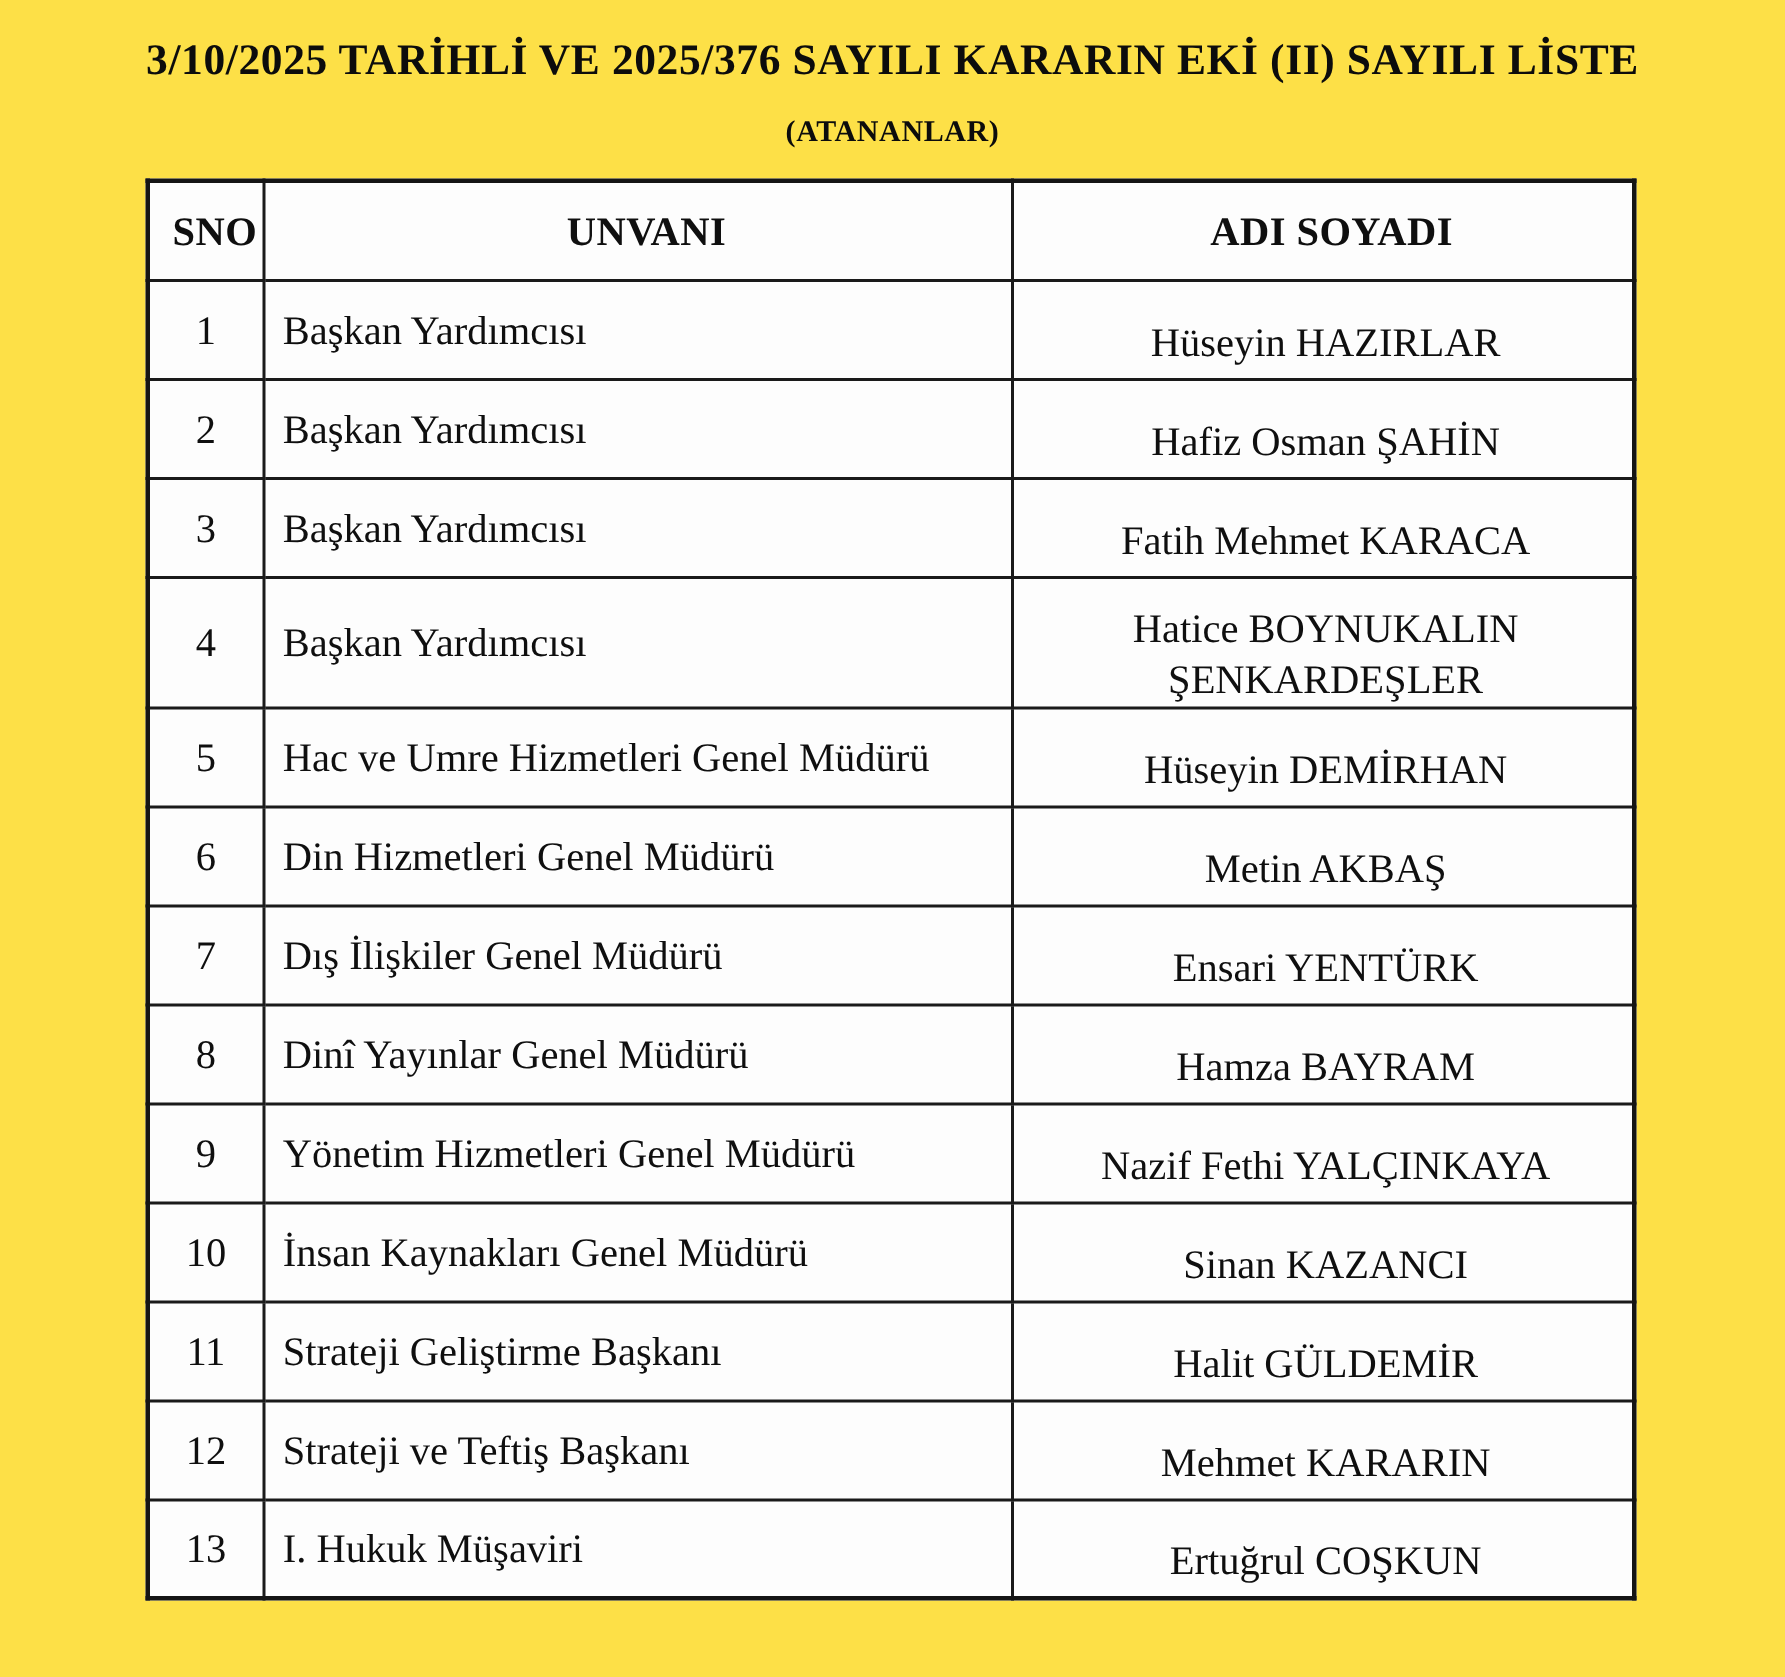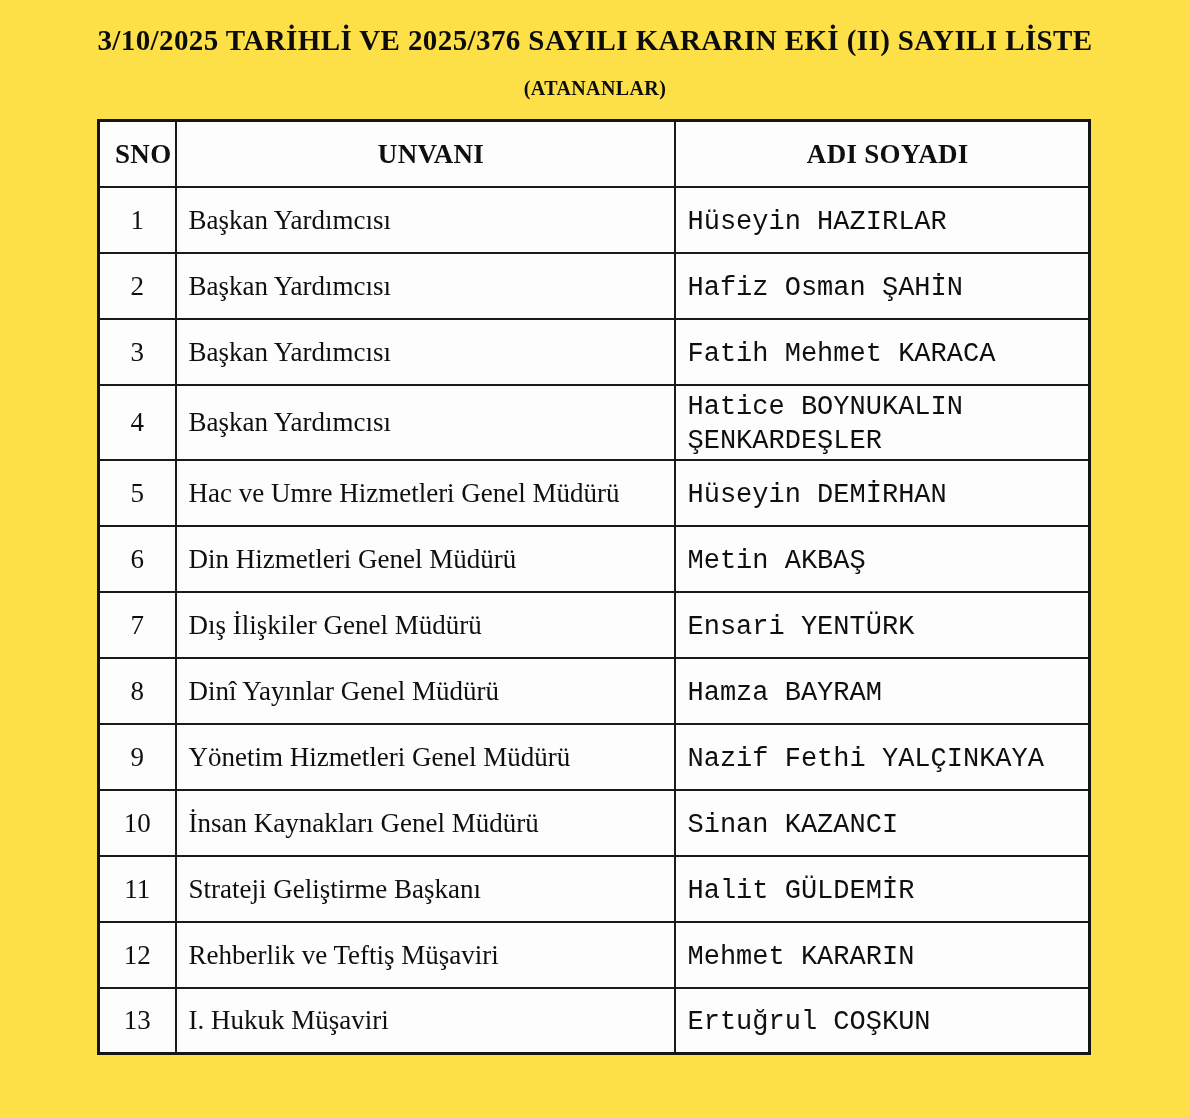--- a/index.html
+++ b/index.html
@@ -70,23 +70,22 @@
   }
   td.cell-sno {
     text-align: center;
     padding: 0 2px;
   }
   td.cell-unvan {
     text-align: left;
     padding: 0 26px 0 12px;
   }
   td.cell-name {
-    text-align: left;
-    padding: 4px 8px 0 12px;
-    font-family: Liberation Mono, monospace;
+    text-align: center;
+    padding: 16px 8px 0 12px;
   }
   
   table.appointments {
     border: 3px solid #151515;
   }
 </style>
 </head>
 <body>
 
 <div class="page">
@@ -158,21 +157,21 @@
         <td class="cell-unvan">İnsan Kaynakları Genel Müdürü</td>
         <td class="cell-name">Sinan KAZANCI</td>
       </tr>
       <tr>
         <td class="cell-sno">11</td>
         <td class="cell-unvan">Strateji Geliştirme Başkanı</td>
         <td class="cell-name">Halit GÜLDEMİR</td>
       </tr>
       <tr>
         <td class="cell-sno">12</td>
-        <td class="cell-unvan">Rehberlik ve Teftiş Müşaviri</td>
+        <td class="cell-unvan">Strateji ve Teftiş Başkanı</td>
         <td class="cell-name">Mehmet KARARIN</td>
       </tr>
       <tr>
         <td class="cell-sno">13</td>
         <td class="cell-unvan">I. Hukuk Müşaviri</td>
         <td class="cell-name">Ertuğrul COŞKUN</td>
       </tr>
     </tbody>
   </table>
 

